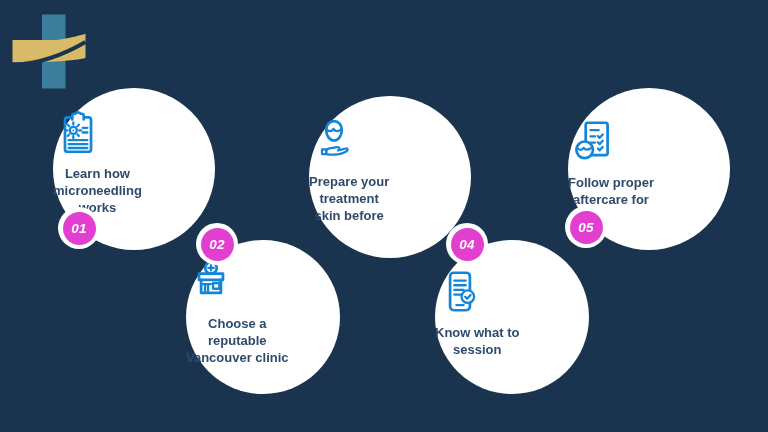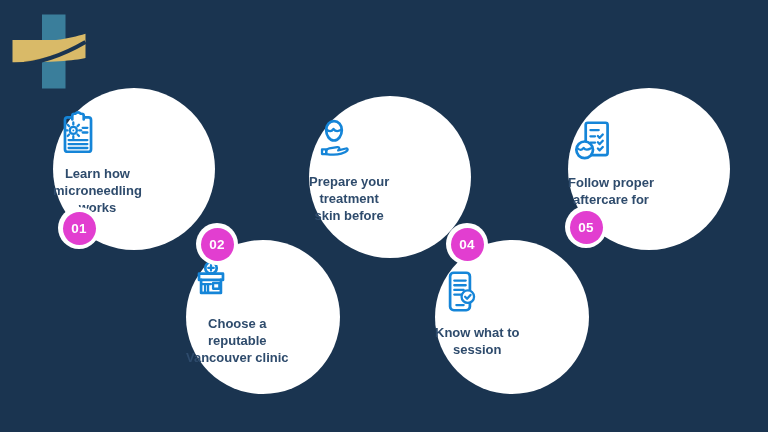--- a/index.html
+++ b/index.html
@@ -48,21 +48,21 @@
     position:absolute;
     width:42px;height:42px;
     background:var(--white);
     border-radius:50%;
     display:flex;align-items:center;justify-content:center;
   }
   .badge-inner{
     width:33px;height:33px;
     background:var(--magenta);
     border-radius:50%;
-    display:flex;align-items:center;justify-content:center;
+    display:flex;align-items:center;justify-content:center;font-style:italic;
   }
   .badge-number{
     color:var(--white);
     font-size:13.5px;
     font-weight:700;
     letter-spacing:.3px;
   }
   .b1{left:58px;top:207px;}
   .b2{left:196px;top:223px;}
   .b3{left:310px;top:207px;}

